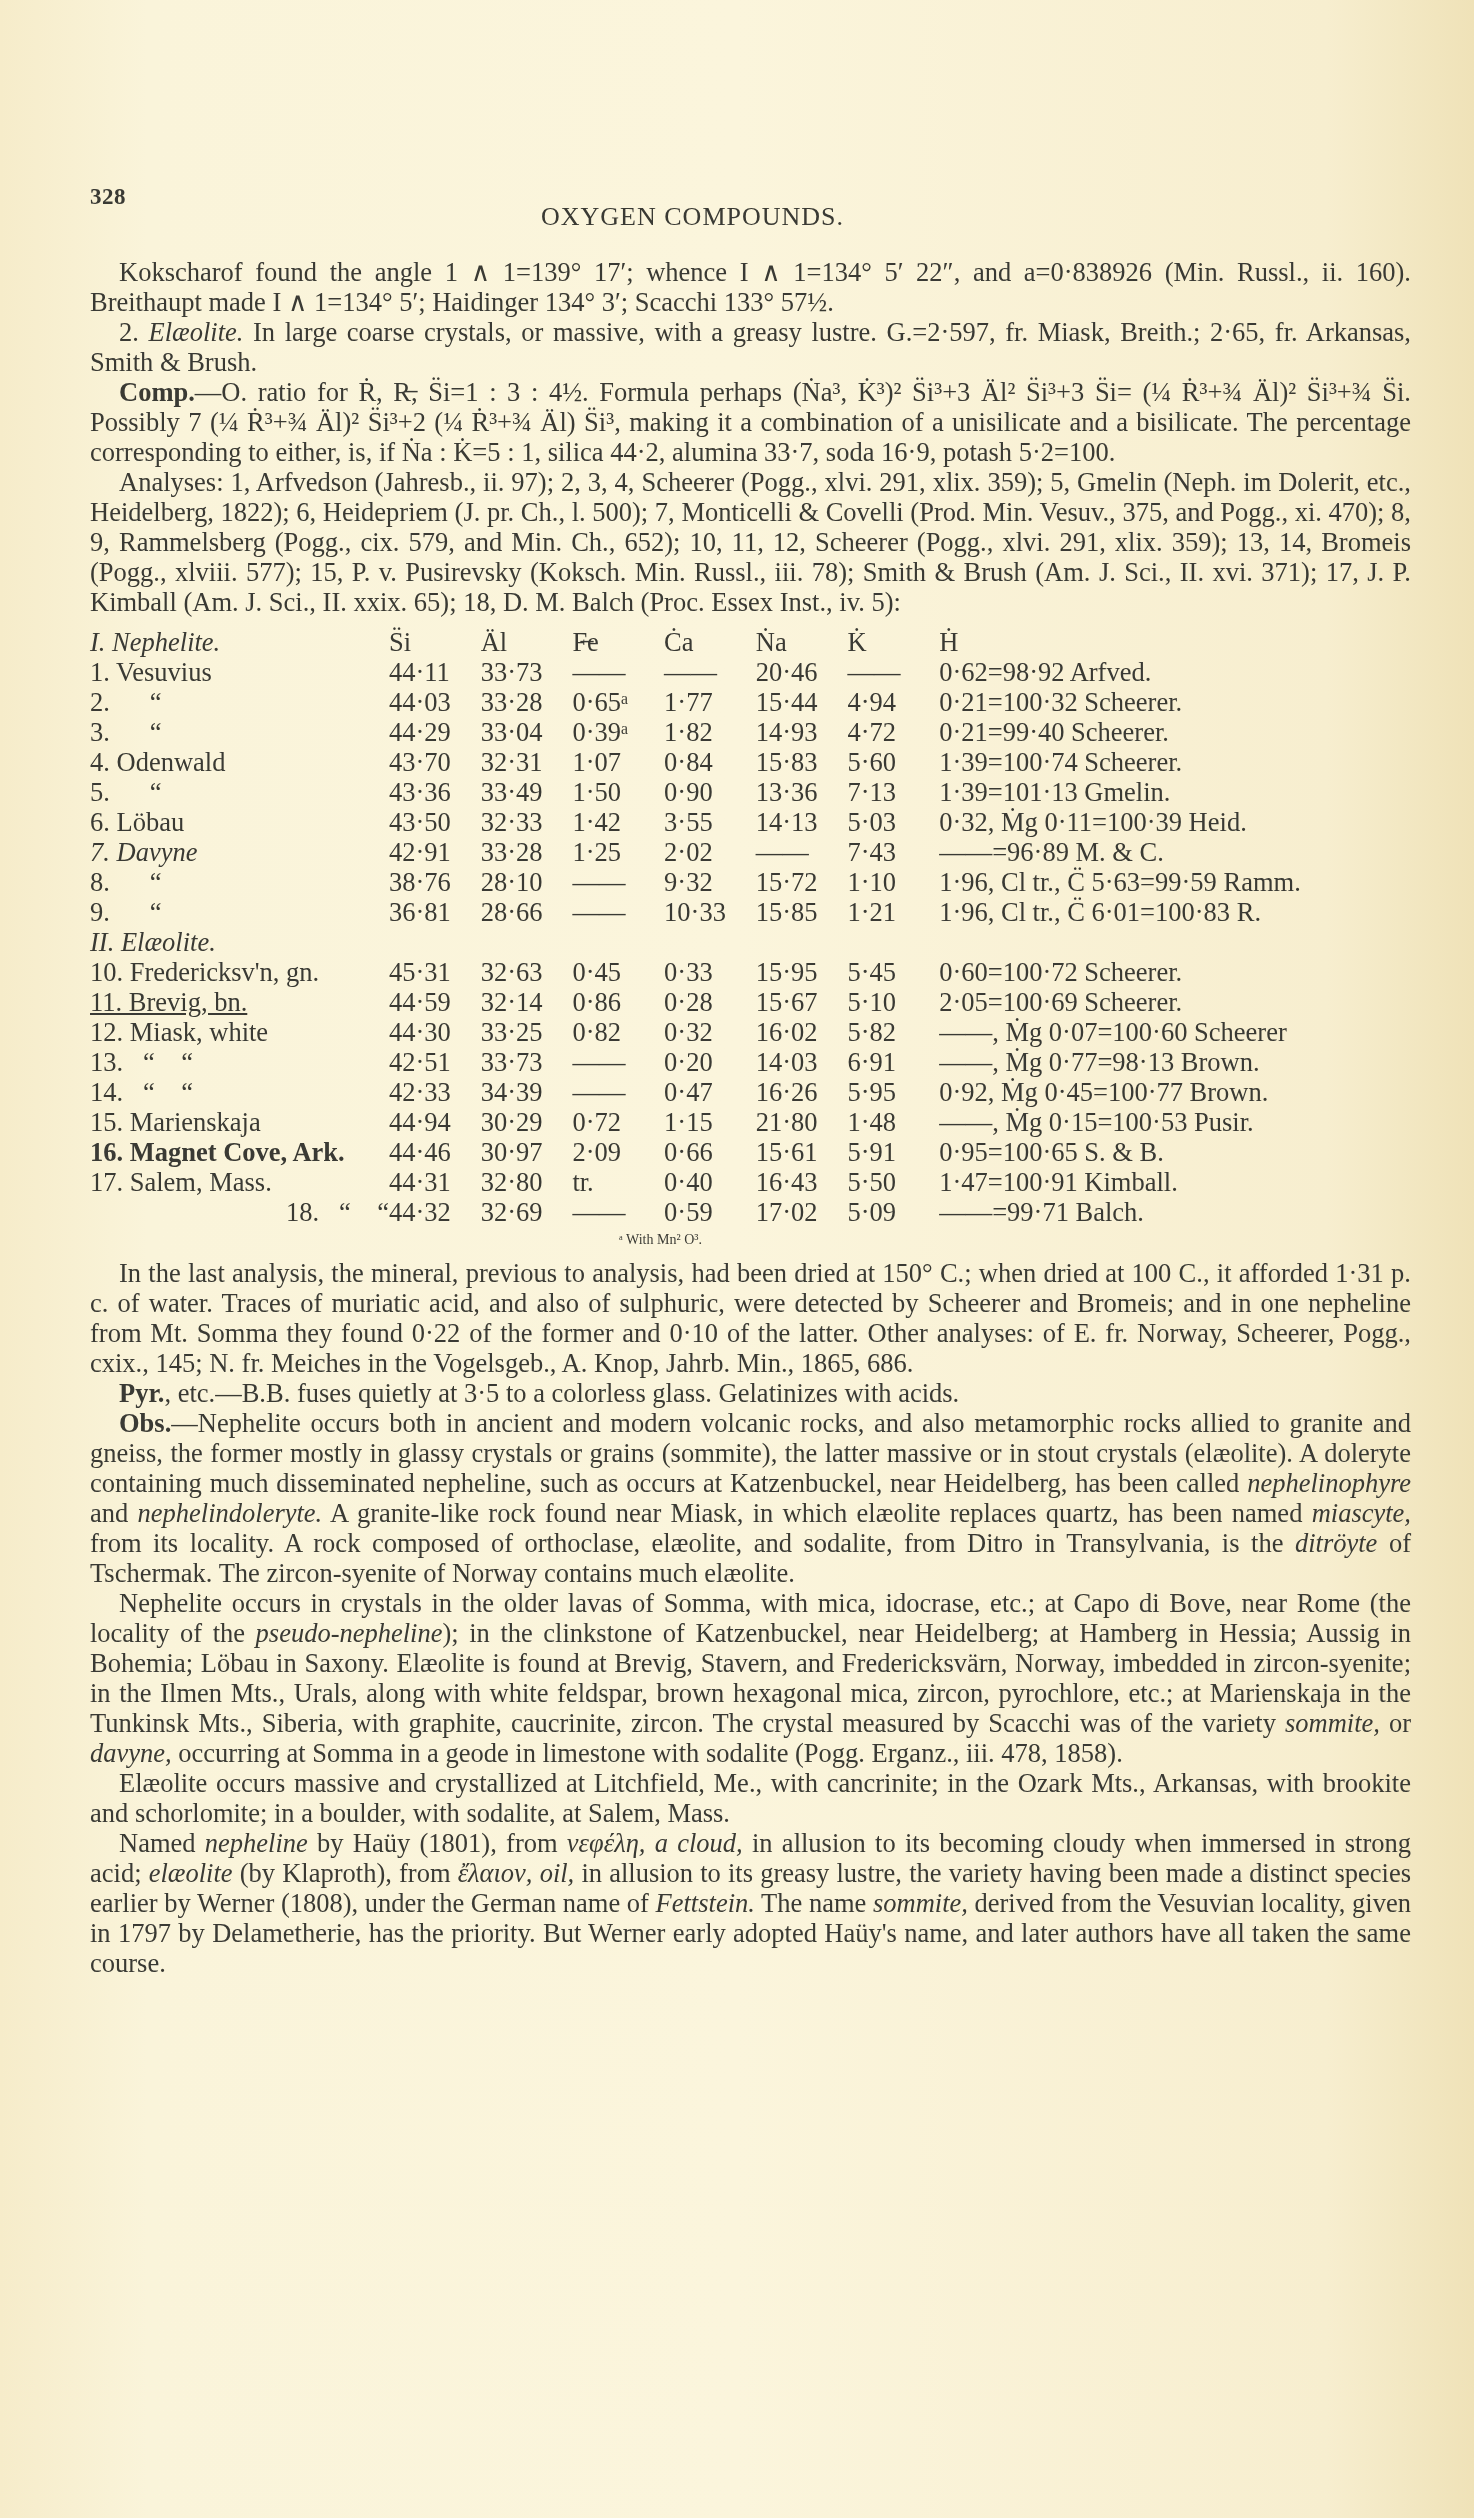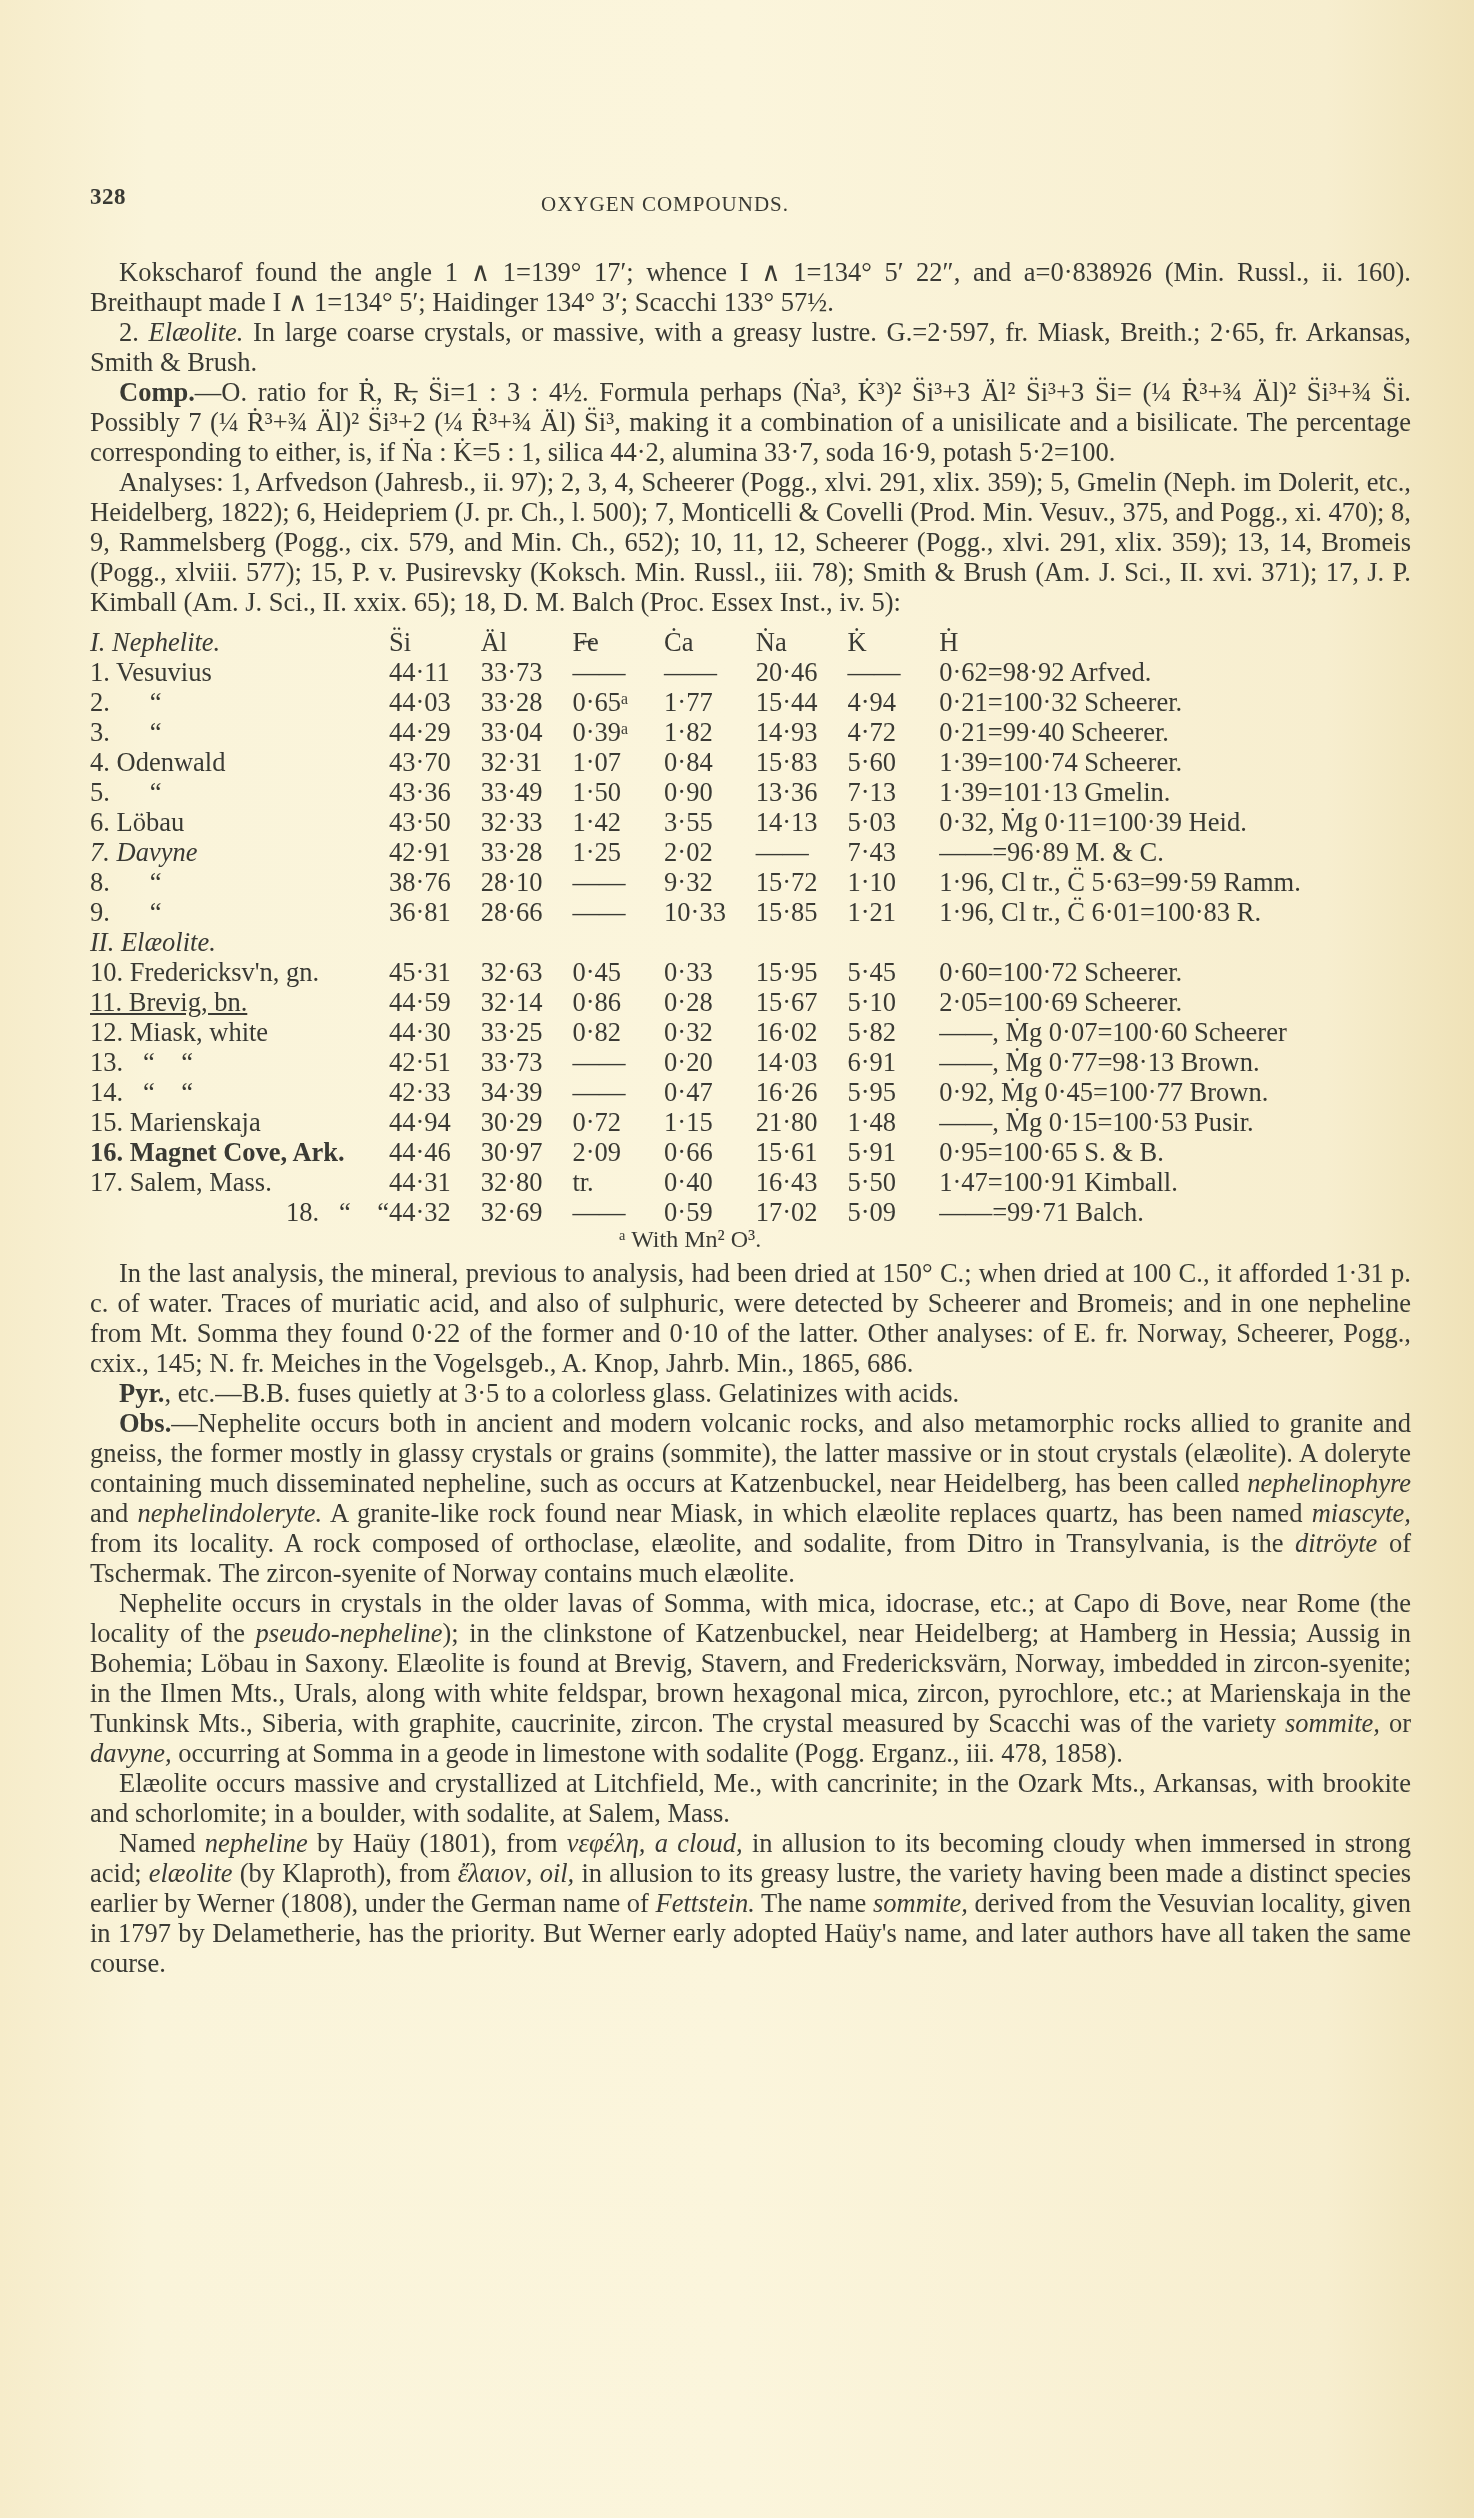--- a/index.html
+++ b/index.html
@@ -7,34 +7,34 @@
     width: 1474px; height: 2519px; overflow: hidden;
     background: #f8f1d3;
     background-image: linear-gradient(90deg, #f6ecca 0%, #faf4da 10%, #fbf5dc 50%, #f7eecf 90%, #efe2b8 100%);
     font-family: "Liberation Serif", "DejaVu Serif", serif;
     color: #3a3a34;
     position: relative;
   }
   .page { position: absolute; left: 90px; top: 0; width: 1321px; }
   .running-head { position: absolute; top: 184px; left: 0; width: 1321px; height: 39px; }
   .page-number { position: absolute; left: 0; top: 0; font-size: 23px; letter-spacing: 0.5px; font-weight: bold; }
-  .head-title { position: absolute; left: 451px; top: 8px; font-size: 21px; letter-spacing: 1px; }
+  .head-title { position: absolute; left: 451px; top: 18px; font-size: 26px; letter-spacing: 1px; }
   .body { position: absolute; top: 257px; left: 0; width: 1321px; font-size: 26.5px; line-height: 30px; text-align: justify; }
   .body p { margin: 0; }
   .indent { text-indent: 29px; }
   .bold { font-weight: bold; }
   i { font-style: italic; }
   .table-wrap { margin: 9.8px 0 5.9px 0; }
   table { border-collapse: collapse; font-size: 26.5px; line-height: 30px; }
   td, th { padding: 0; white-space: nowrap; vertical-align: top; font-weight: normal; }
   .c-loc { width: 299px; text-align: left; }
   .c-num { width: 78px; text-align: left; padding-right: 13.7px; }
   .c-tail { text-align: left; padding-left: 0; }
   .sect { font-style: italic; text-align: left; }
-  .footnote { text-align: left; padding-left: 529px; font-size: 24px; line-height: 25.5px; }
+  .footnote { text-align: left; padding-left: 529px; font-size: 14px; line-height: 25.5px; }
   .para { margin-top: 11.8px; }
 </style>
 </head>
 <body>
 
 <div class="page">
   <div class="running-head">
     <span class="page-number">328</span>
     <span class="head-title">OXYGEN COMPOUNDS.</span>
   </div>

